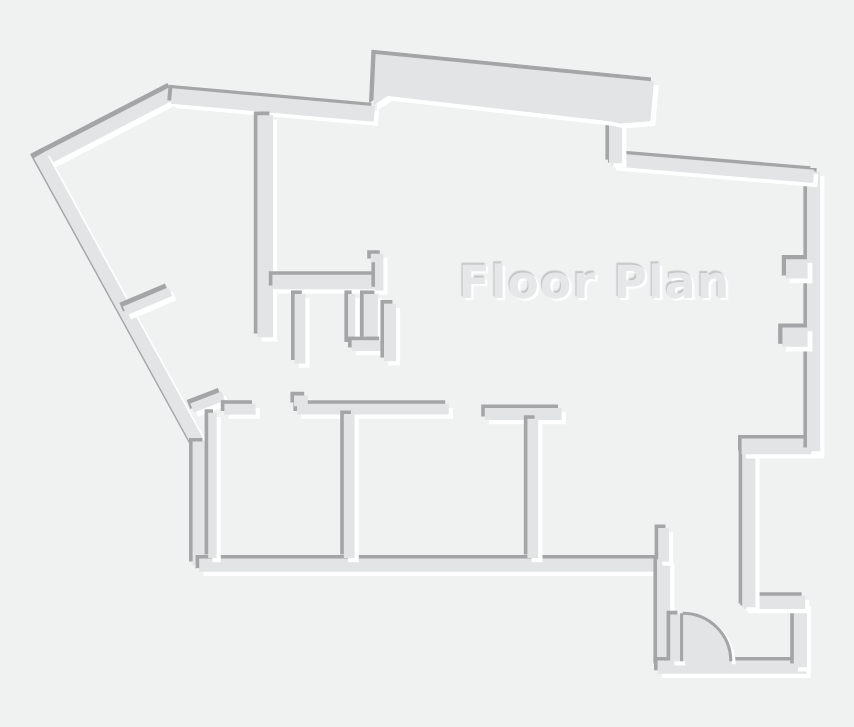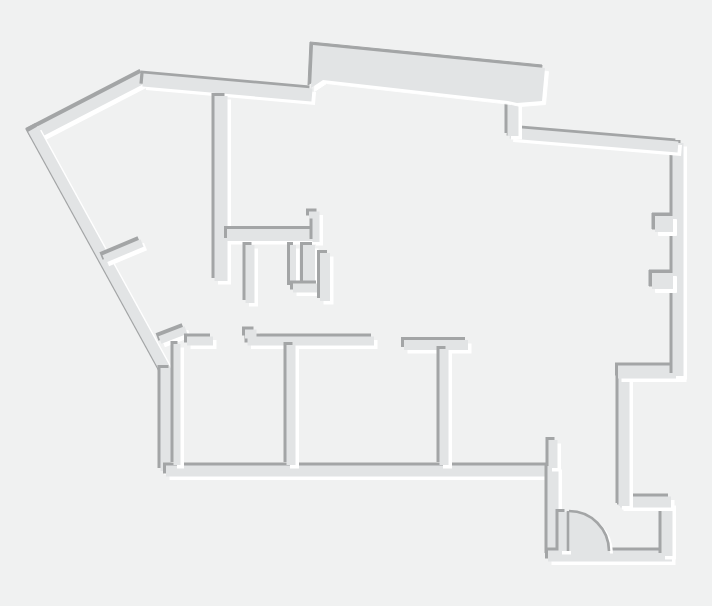--- a/index.html
+++ b/index.html
@@ -206,13 +206,14 @@
         <path d="M563 512 L563 551" fill="none" stroke="#a3a5a6" stroke-width="9" stroke-linecap="butt" stroke-linejoin="miter" transform="translate(-3 -3)"></path>
         <path d="M563 512 L563 551" fill="none" stroke="#e2e4e5" stroke-width="9" stroke-linecap="butt" stroke-linejoin="miter"></path>
       </g>
       <g>
         <path d="M 569 511 A 40 40 0 0 1 609 551" fill="none" stroke="#ffffff" stroke-width="3" transform="translate(2.5 2.5)"></path>
         <path d="M 569 551 L 569 511 A 40 40 0 0 1 609 551 Z" fill="#e2e4e5"></path>
         <path d="M 568 511 L 568 551" stroke="#a3a5a6" stroke-width="2.6" fill="none"></path>
         <path d="M 569 511 A 40 40 0 0 1 609 551" fill="none" stroke="#a3a5a6" stroke-width="2.6"></path>
       </g>
     </svg>
+  <div id="title">Floor Plan</div>
 </div>
 
 </body></html>

